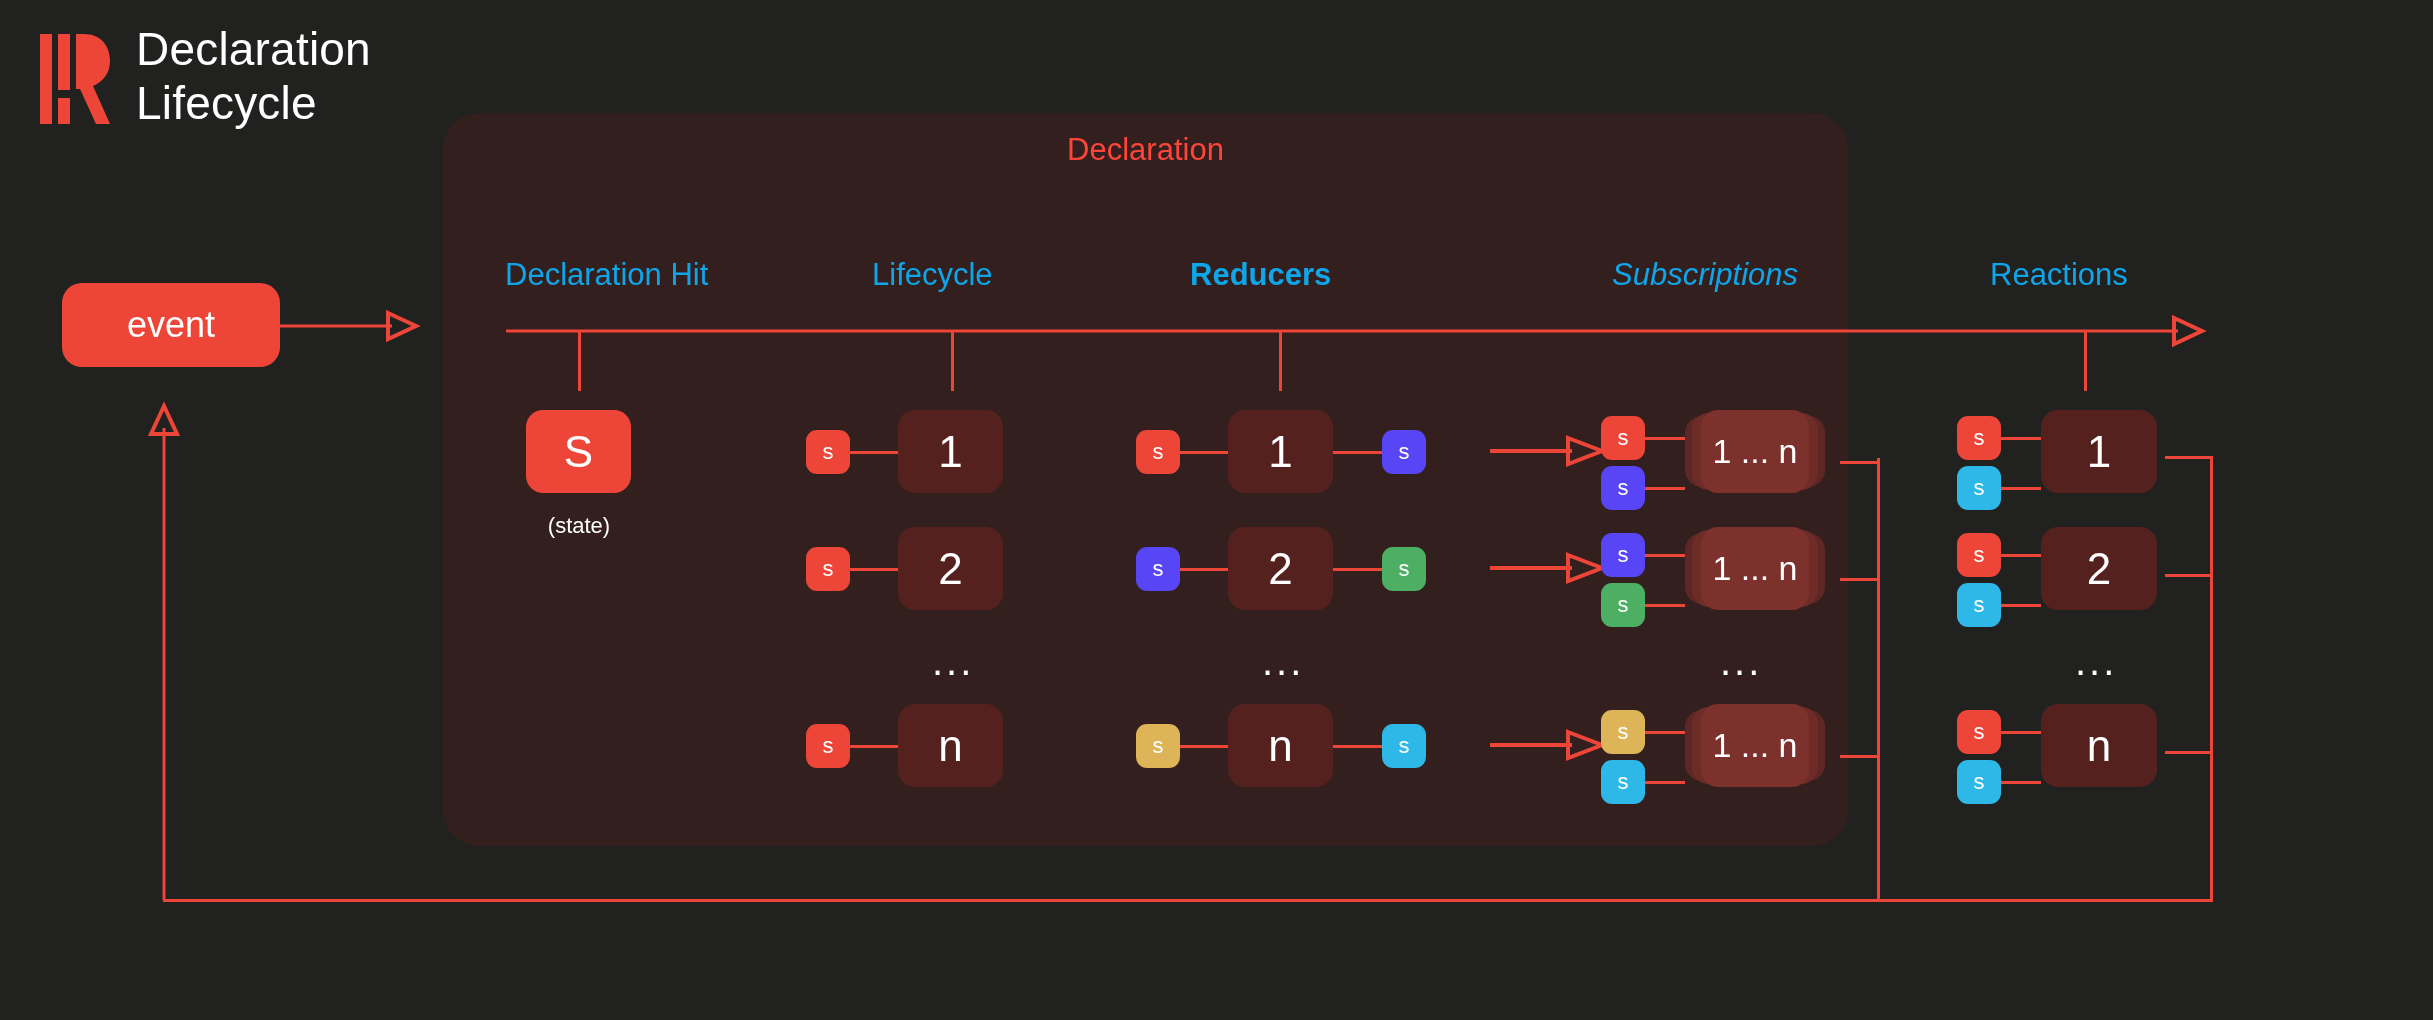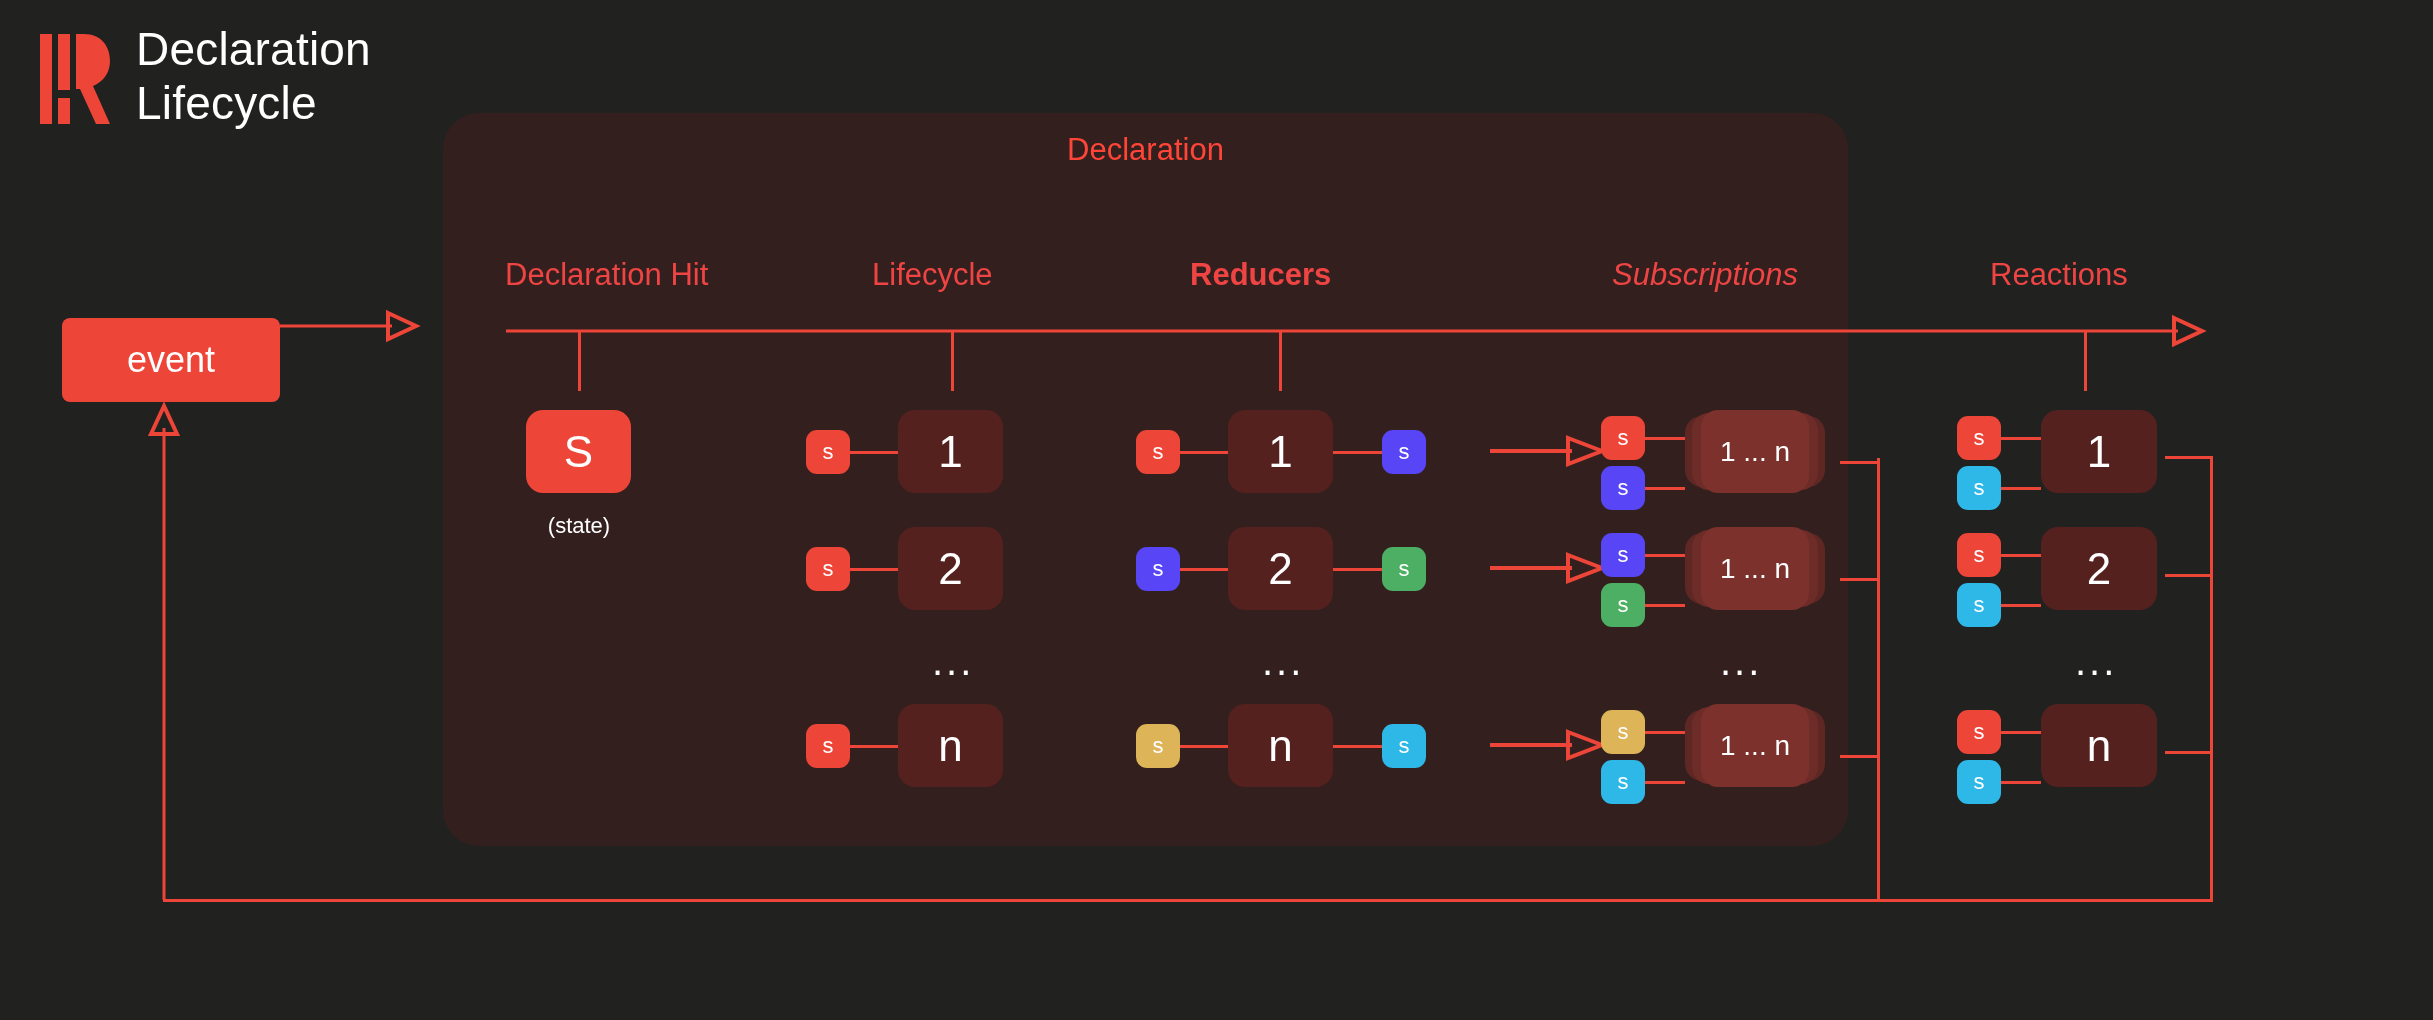--- a/index.html
+++ b/index.html
@@ -19,58 +19,58 @@
   #logo-mark{position:absolute;left:0;top:6px;width:70px;height:90px;}
   #brand-text{
     position:absolute;left:96px;top:-6px;
     font-size:46px;line-height:1.18;color:#ffffff;font-weight:400;
     letter-spacing:.2px;white-space:pre-line;
   }
 
   
   #event-pill{
     left:62px;top:283px;width:218px;height:84px;
-    background:#EE4539;border-radius:8px;
+    background:#EE4539;border-radius:20px;
     display:flex;align-items:center;justify-content:center;
-    color:#fff;font-size:36px;margin-top:35px;
+    color:#fff;font-size:36px;
   }
 
   
   #panel{
     left:443px;top:113px;width:1405px;height:733px;
     background:#33201E;border-radius:36px;
   }
   #panel-title{
     left:443px;top:132px;width:1405px;
     text-align:center;color:#FF4438;font-size:31px;
   }
 
   
-  .col-head{color:#ef4444;font-size:31px;white-space:nowrap;}
+  .col-head{color:#0ea5e9;font-size:31px;white-space:nowrap;}
 
   
   .node{
     border-radius:17px;
     display:flex;align-items:center;justify-content:center;
     color:#ffffff;font-size:44px;line-height:1;
   }
   .node.dark{background:#54211F;width:105px;height:83px;}
   .node.state{background:#EE4539;width:105px;height:83px;font-size:44px;}
   .node-caption{color:#ffffff;font-size:22px;text-align:center;width:160px;}
 
   
   .stack{width:140px;height:83px;}
   .stack .l{position:absolute;border-radius:17px;}
   .stack .l1{left:0;top:6px;width:140px;height:71px;background:#5E2724;}
   .stack .l2{left:7px;top:3px;width:126px;height:77px;background:#6E2C28;}
   .stack .l3{left:16px;top:0;width:108px;height:83px;background:#7C312C;}
   .stack .lab{
     position:absolute;left:0;top:0;width:140px;height:83px;
     display:flex;align-items:center;justify-content:center;
-    color:#fff;font-size:28px;
+    color:#fff;font-size:34px;
   }
 
   
   .chip{
     width:44px;height:44px;border-radius:11px;
     display:flex;align-items:center;justify-content:center;
     color:#fff;font-size:22px;line-height:1;
   }
 
   

